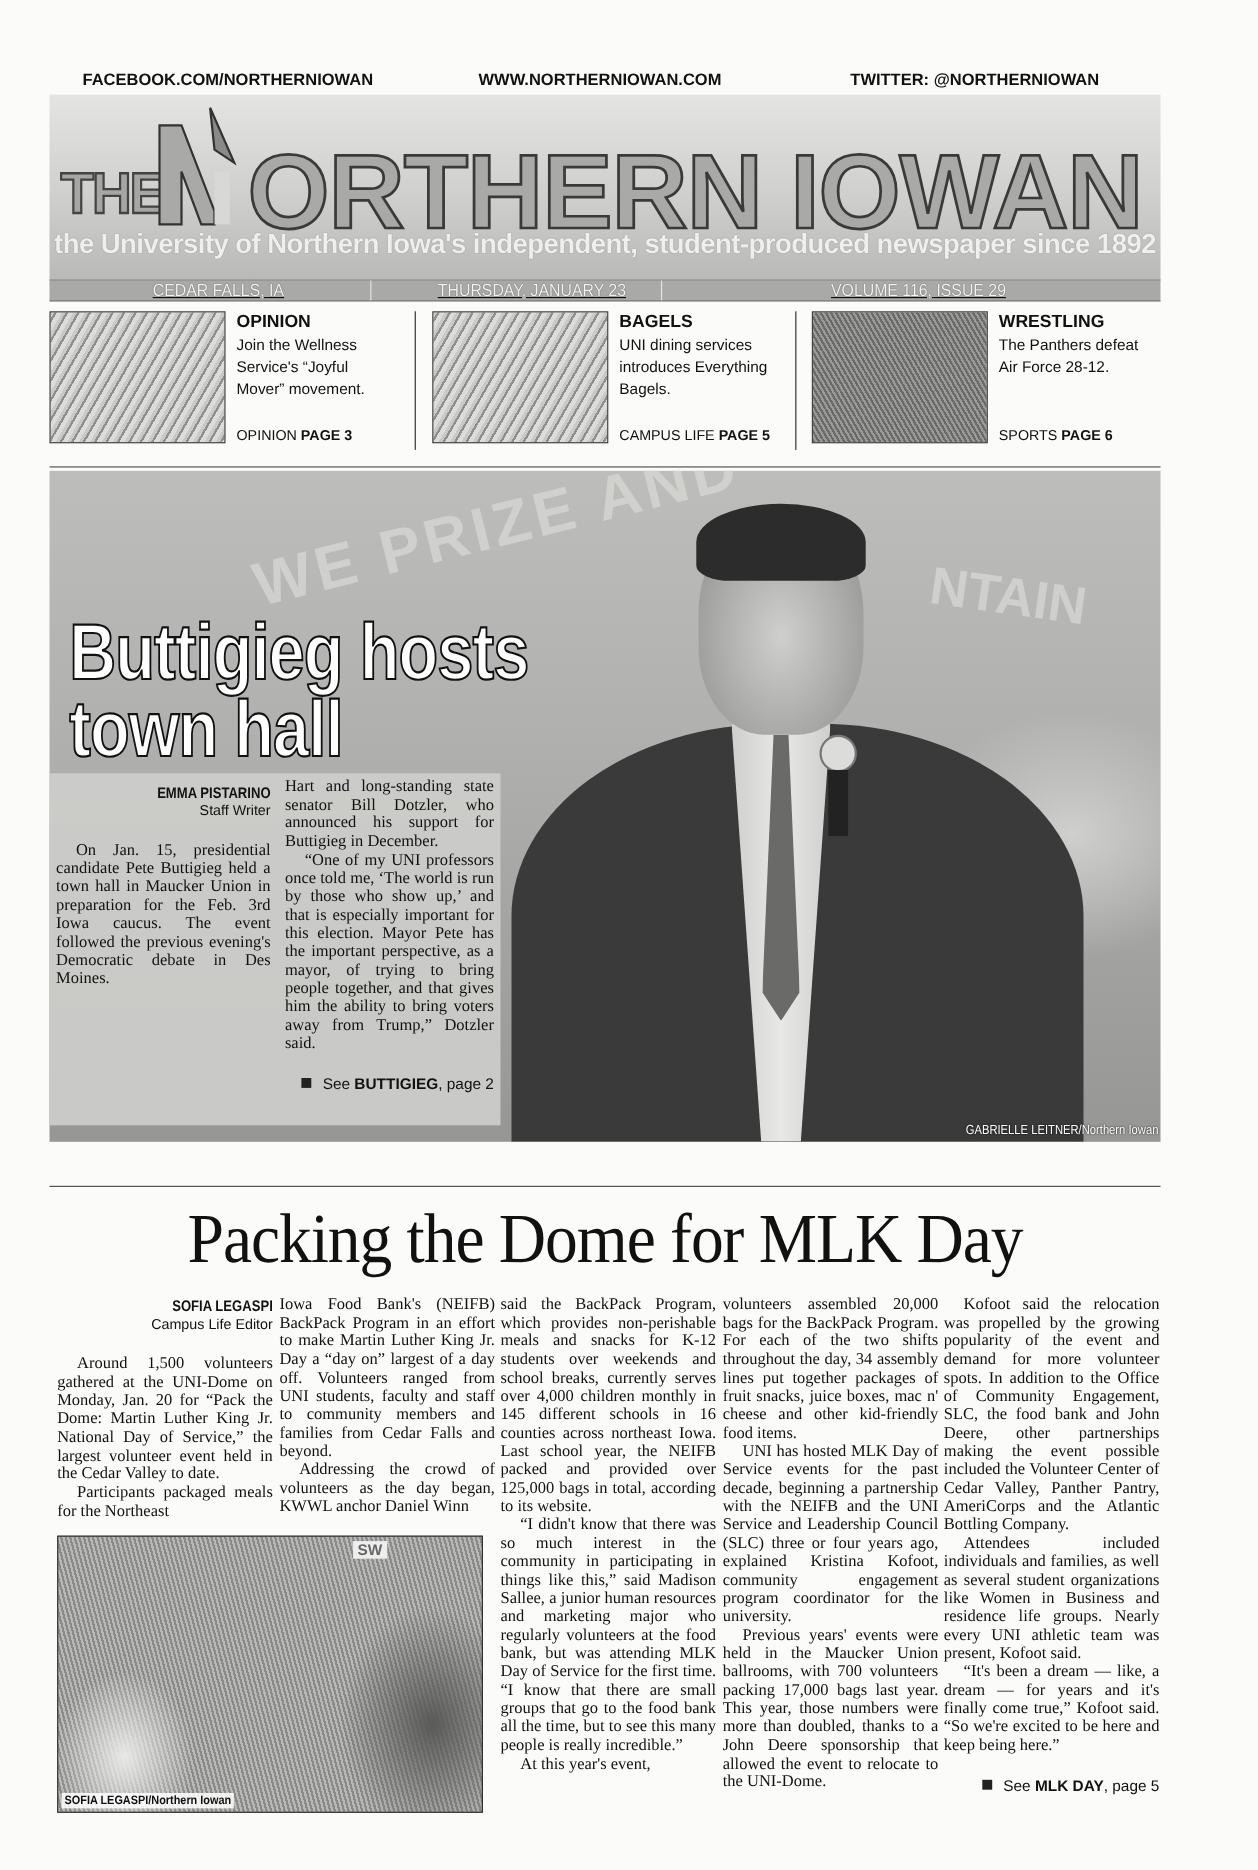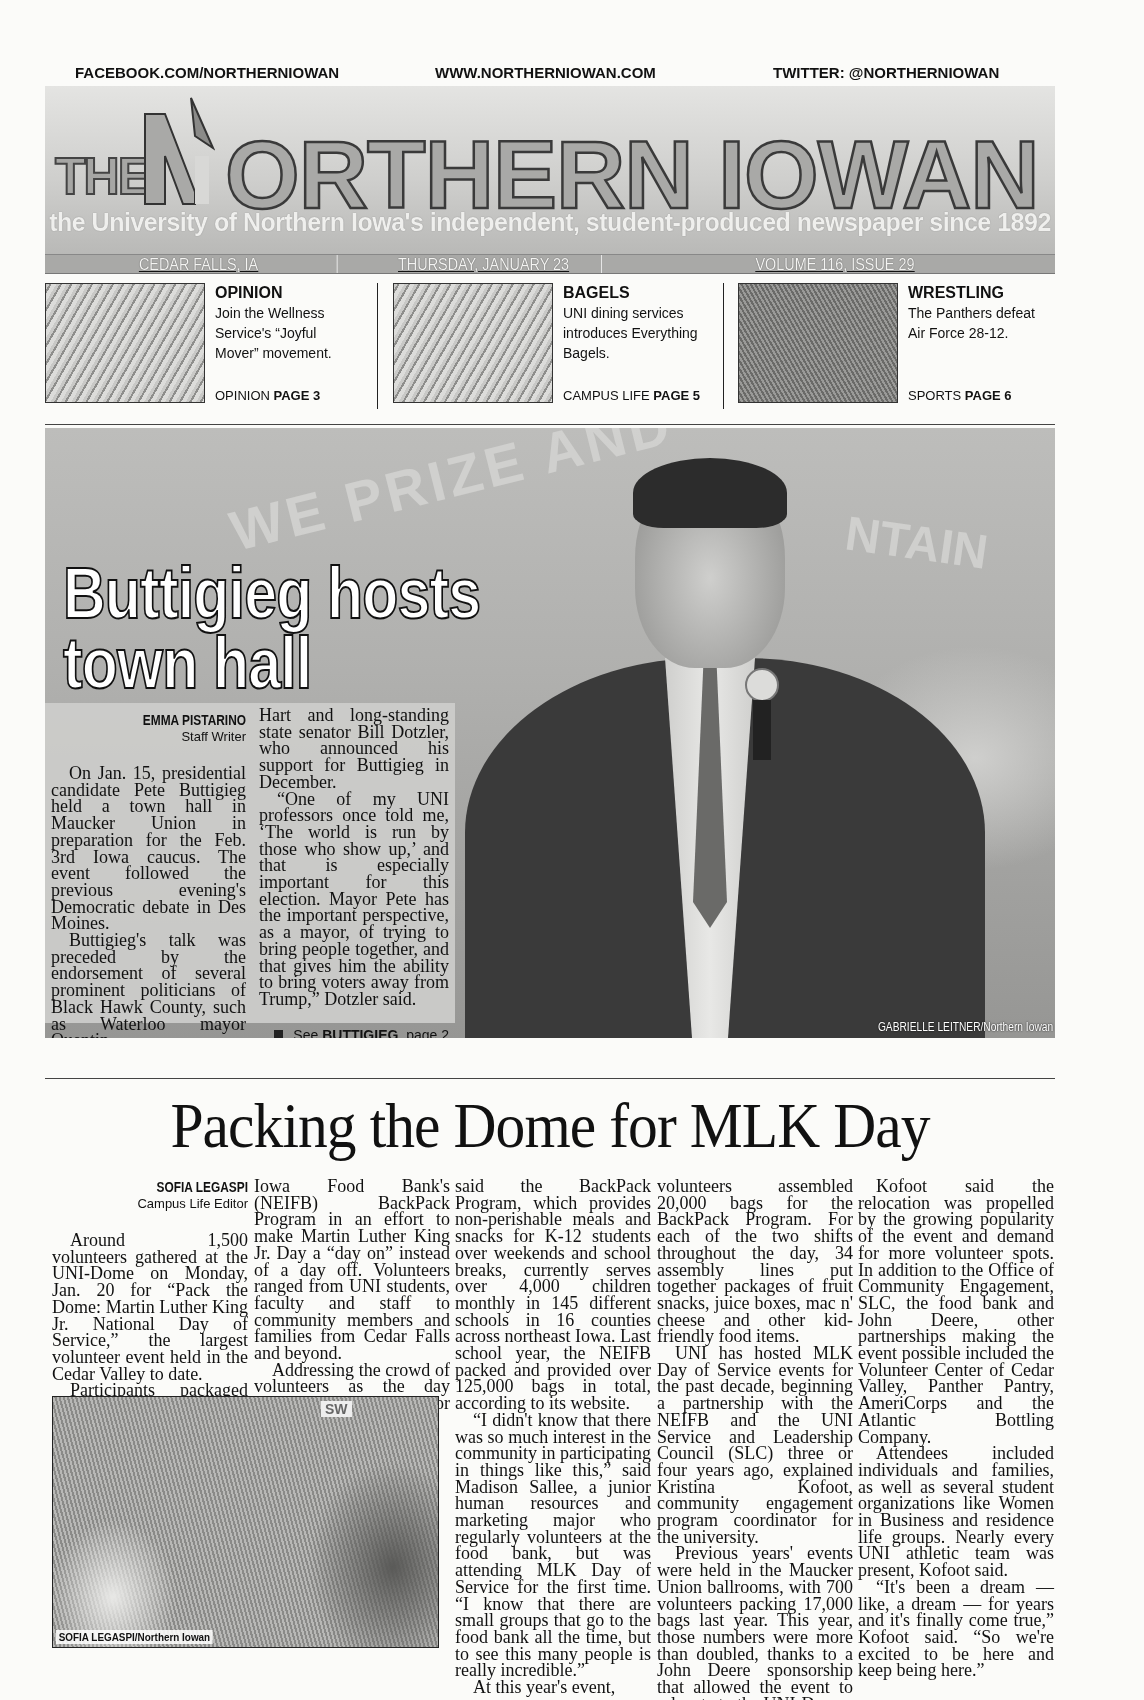--- a/index.html
+++ b/index.html
@@ -59,21 +59,21 @@
   .lead .person-tie { position: absolute; left: 648px; top: 240px; width: 34px; height: 260px; background: #6a6a68; clip-path: polygon(30% 0,70% 0,100% 90%,50% 100%,0 90%); }
   .lead .mic { position: absolute; left: 700px; top: 240px; width: 34px; height: 34px; border-radius: 50%; background: #dcdcda; border: 2px solid #777; }
   .lead .mic-stem { position: absolute; left: 708px; top: 272px; width: 18px; height: 60px; background: #222; }
   .lead .headline { position: absolute; left: 18px; top: 130px; font: bold 72px/70px "Liberation Sans", sans-serif;
     color: #fff; -webkit-text-stroke: 2px #111; letter-spacing: -1px; transform: scaleX(0.82); transform-origin: left top; }
   .lead .storybox { position: absolute; left: 0; top: 275px; width: 410px; height: 320px; background: rgba(205,205,203,.92); }
   .byline-name { font: bold 14px/18px "Liberation Sans", sans-serif; text-align: right; transform: scaleX(.85); transform-origin: right; }
   .byline-role { font: 13px/16px "Liberation Sans", sans-serif; text-align: right; }
   .lead .col1 { position: absolute; left: 6px; top: 8px; width: 195px; }
   .lead .col2 { position: absolute; left: 214px; top: 4px; width: 190px; }
-  .serif { font-family: "Liberation Serif", serif; font-size: 18px; line-height: 16.7px; text-align: justify; hyphens: manual; }
+  .serif { font-family: "Liberation Serif", serif; font-size: 15px; line-height: 16.7px; text-align: justify; hyphens: manual; }
   .serif p { text-indent: 18px; }
   .serif p.noind { text-indent: 0; }
   .lead .col1 .serif { margin-top: 20px; }
   .seeline { text-align: right; font: 14px/18px "Liberation Sans", sans-serif; margin-top: 18px; }
   .seeline b { font-weight: bold; }
   .seeline .sq { display: inline-block; width: 9px; height: 9px; background: #222; margin-right: 10px; vertical-align: 1px; }
   .lead .credit { position: absolute; right: 2px; bottom: 4px; font: 12px/14px "Liberation Sans", sans-serif; color: #fff; text-shadow: 0 0 2px #000; transform: scaleX(.85); transform-origin: right; }
 
   
   .mlk-headline { position: absolute; top: 1090px; left: 45px; width: 1010px; text-align: center;
@@ -153,21 +153,20 @@
     <div>Buttigieg hosts</div>
     <div>town hall</div>
   </div>
 
   <div class="storybox">
     <div class="col1">
       <div class="byline-name">EMMA PISTARINO</div>
       <div class="byline-role">Staff Writer</div>
       <div class="serif">
         <p>On Jan. 15, presidential candidate Pete Buttigieg held a town hall in Maucker Union in preparation for the Feb. 3rd Iowa caucus. The event followed the previous evening's Democratic debate in Des Moines.</p>
-        <p>Buttigieg's talk was preceded by the endorsement of several prominent politicians of Black Hawk County, such as Waterloo mayor Quentin</p>
       </div>
     </div>
     <div class="col2">
       <div class="serif">
         <p class="noind">Hart and long-standing state senator Bill Dotzler, who announced his support for Buttigieg in December.</p>
         <p>“One of my UNI professors once told me, ‘The world is run by those who show up,’ and that is especially important for this election. Mayor Pete has the important perspective, as a mayor, of trying to bring people together, and that gives him the ability to bring voters away from Trump,” Dotzler said.</p>
       </div>
       <div class="seeline">
         <span class="sq"></span><span>See </span><b>BUTTIGIEG</b><span>, page 2</span>
       </div>
@@ -182,21 +181,21 @@
   <div class="c" style="left:0">
     <div class="byline-name">SOFIA LEGASPI</div>
     <div class="byline-role">Campus Life Editor</div>
     <div class="serif" style="margin-top:20px">
       <p>Around 1,500 volunteers gathered at the UNI-Dome on Monday, Jan. 20 for “Pack the Dome: Martin Luther King Jr. National Day of Service,” the largest volunteer event held in the Cedar Valley to date.</p>
       <p>Participants packaged meals for the Northeast</p>
     </div>
   </div>
   <div class="c" style="left:202px">
     <div class="serif">
-      <p class="noind">Iowa Food Bank's (NEIFB) BackPack Program in an effort to make Martin Luther King Jr. Day a “day on” instead of a day off. Volunteers ranged from UNI students, faculty and staff to community members and families from Cedar Falls and beyond.</p>
+      <p class="noind">Iowa Food Bank's (NEIFB) BackPack Program in an effort to make Martin Luther King Jr. Day a “day on” largest of a day off. Volunteers ranged from UNI students, faculty and staff to community members and families from Cedar Falls and beyond.</p>
       <p>Addressing the crowd of volunteers as the day began, KWWL anchor Daniel Winn</p>
     </div>
   </div>
   <div class="photo">
     <span style="position:absolute;left:268px;top:4px;font:bold 14px 'Liberation Sans',sans-serif;color:#666;background:#eee;padding:0 4px">SW</span>
     <div class="photo-credit">SOFIA LEGASPI/Northern Iowan</div>
   </div>
   <div class="c" style="left:403px">
     <div class="serif">
       <p class="noind">said the BackPack Program, which provides non-perishable meals and snacks for K-12 students over weekends and school breaks, currently serves over 4,000 children monthly in 145 different schools in 16 counties across northeast Iowa. Last school year, the NEIFB packed and provided over 125,000 bags in total, according to its website.</p>

